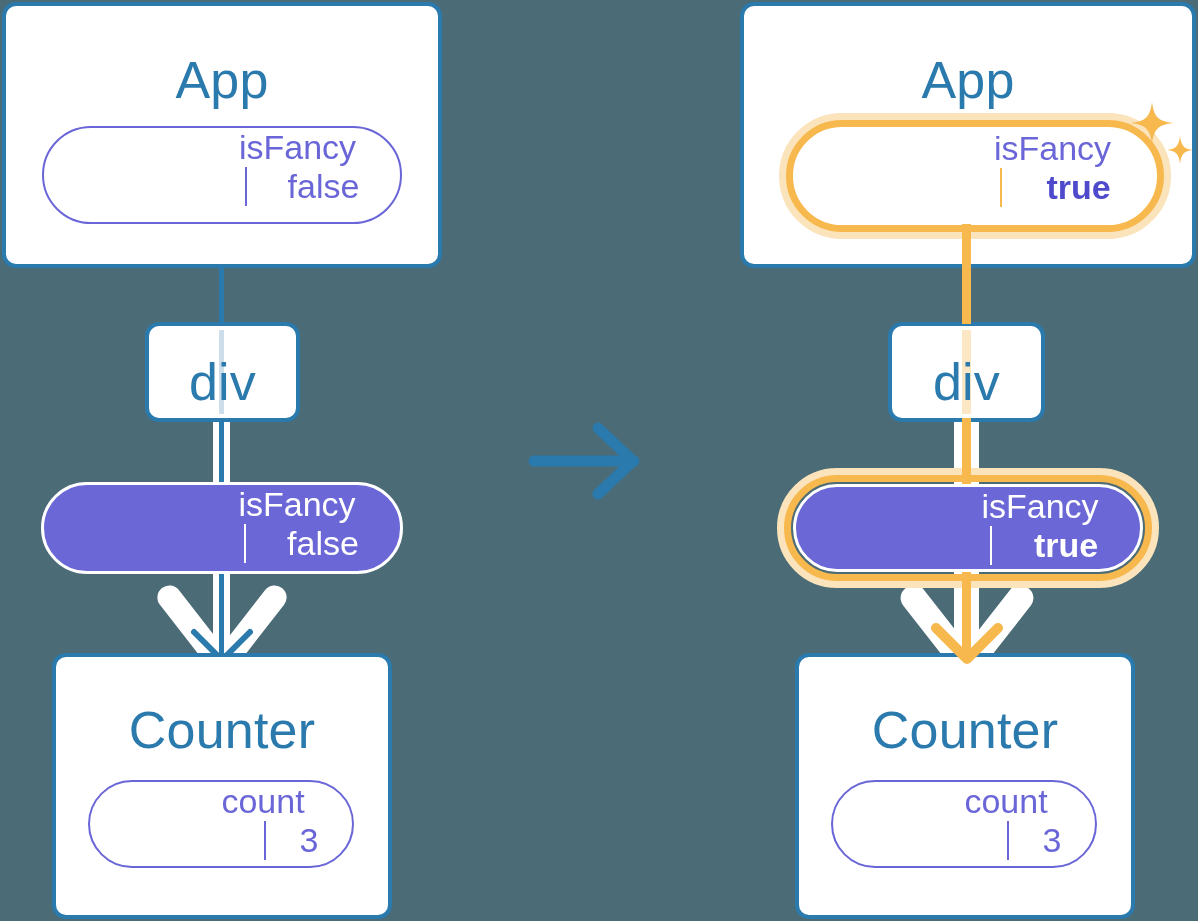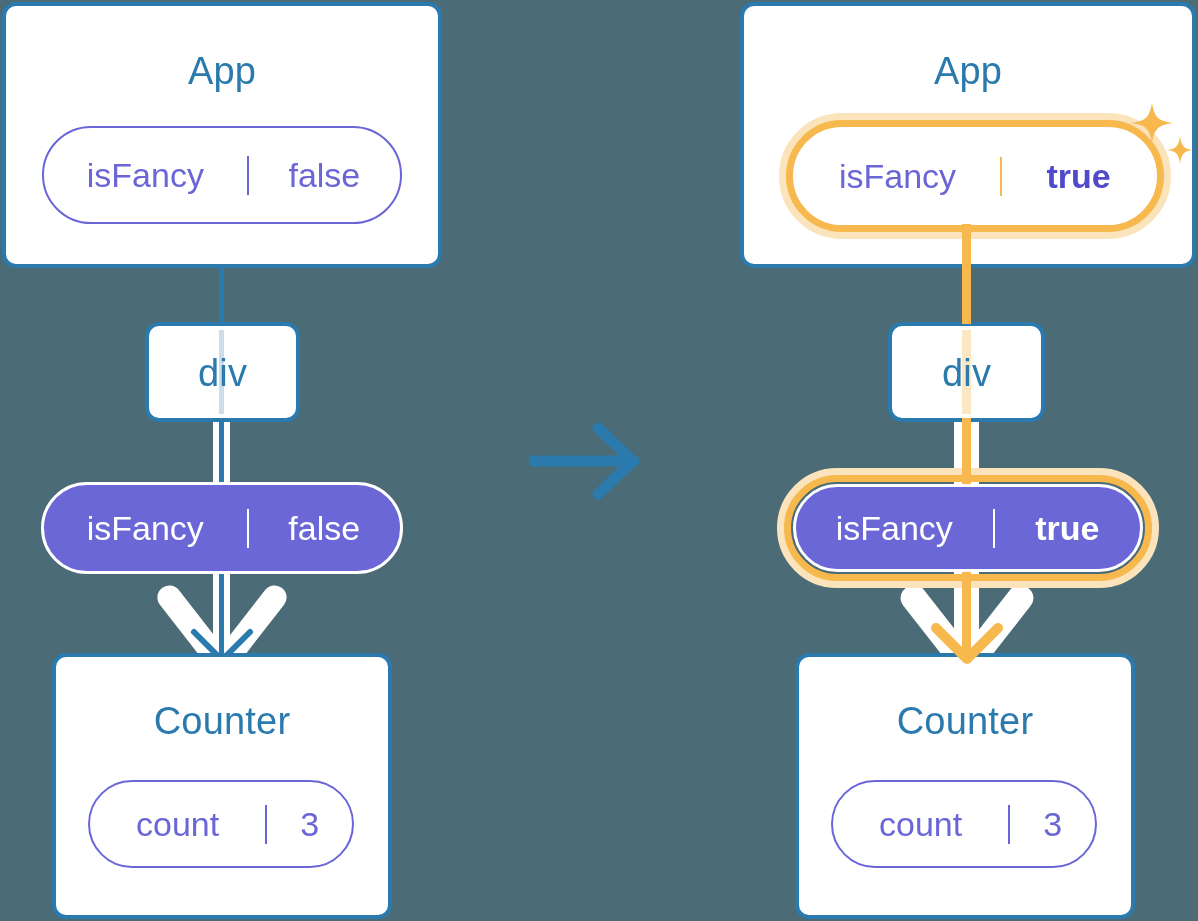--- a/index.html
+++ b/index.html
@@ -19,34 +19,35 @@
     border:4px solid #2a7aad;
     border-radius:14px;
     box-sizing:border-box;
     z-index:6;
   }
   .node-title{
     position:absolute;
     left:0;right:0;
     text-align:center;
     color:#2a7aad;
-    font-size:38px;
+    font-size:52px;
     letter-spacing:.2px;
     font-weight:400;
     z-index:8;
   }
 
   
   .pill{
     position:absolute;
     display:flex;
-    align-items:center;
+    align-items:flex-end;
     box-sizing:border-box;
     border-radius:999px;
     z-index:9;
+    flex-direction:column;
   }
   .pill.outline{
     border:2px solid #6a66d8;
     background:#ffffff;
   }
   .pill.outline .pill-key,
   .pill.outline .pill-val{color:#6a66d8;}
   .pill.outline .pill-val{border-left:2px solid #6a66d8;}
 
   .pill.solid{

